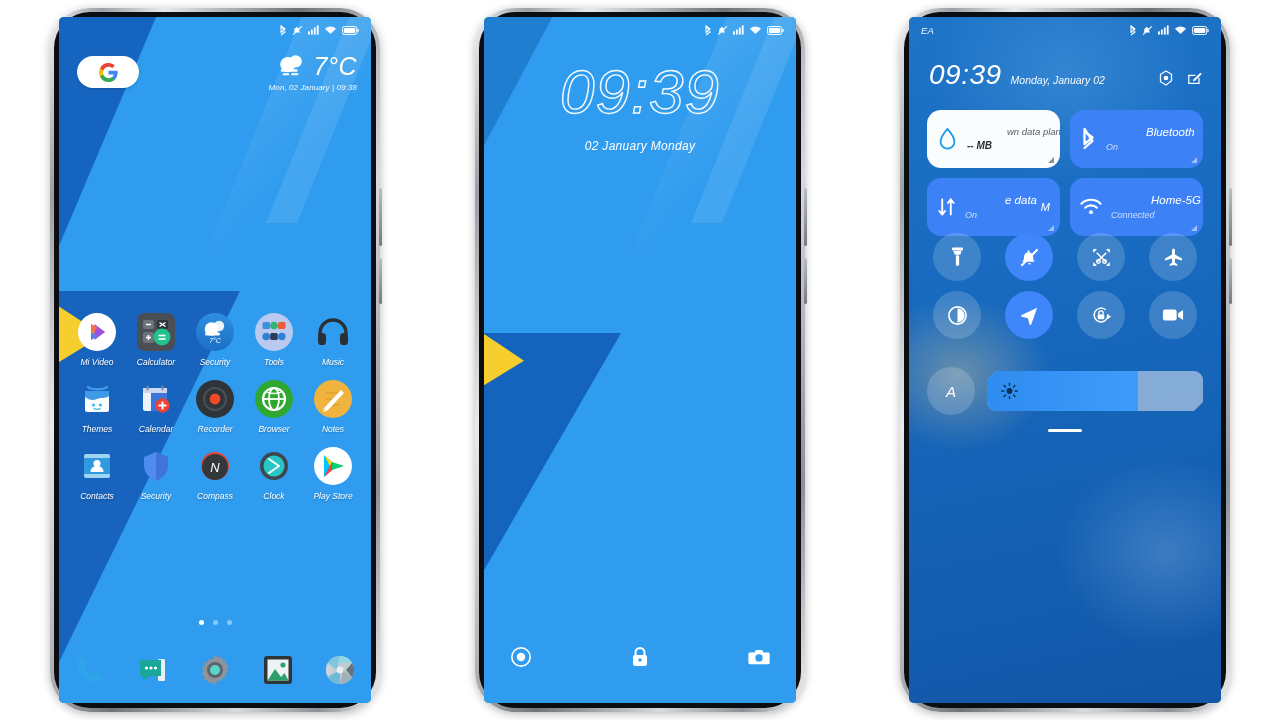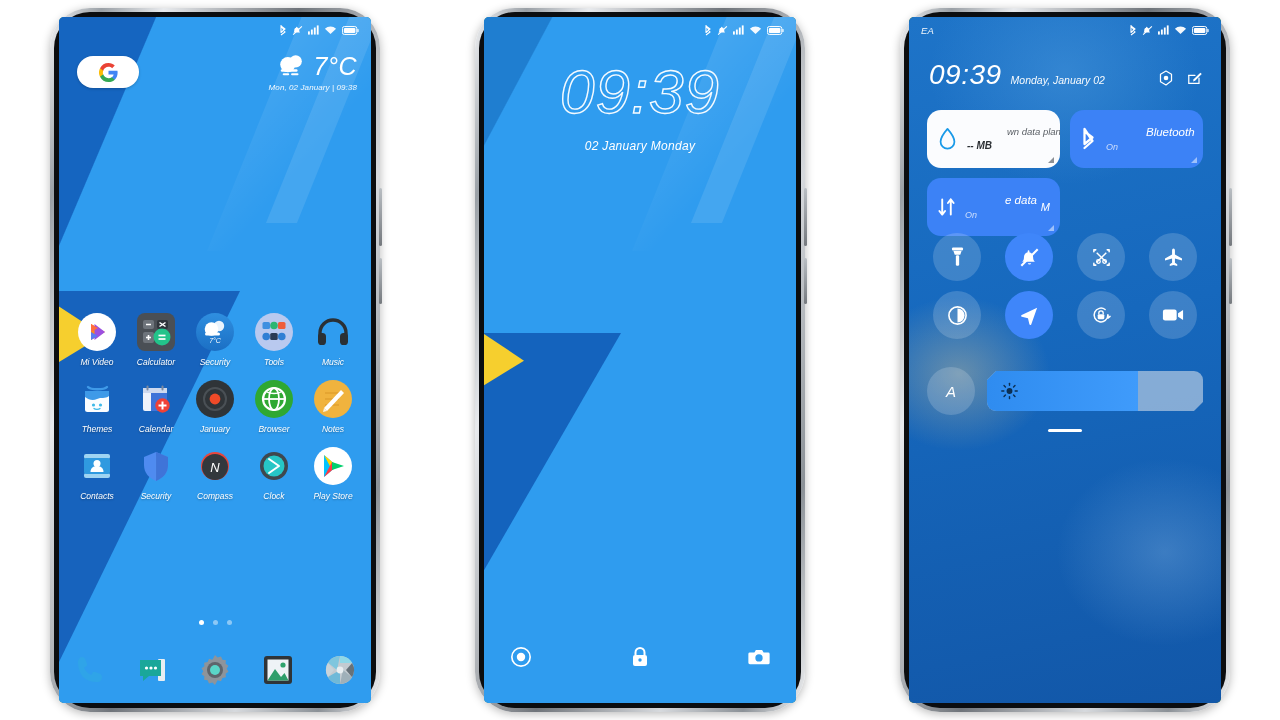--- a/index.html
+++ b/index.html
@@ -371,21 +371,21 @@
 
           <div class="app">
             <div class="ic">
               <div class="circ" style="background:#2f3438;position:relative;">
                 <svg width="38" height="38" viewBox="0 0 38 38" style="position:absolute;inset:0;">
                   <circle cx="19" cy="19" r="11" fill="none" stroke="#4a5055" stroke-width="2"></circle>
                   <circle cx="19" cy="19" r="5.4" fill="#ef4a28"></circle>
                 </svg>
               </div>
             </div>
-            <div class="nm">January</div>
+            <div class="nm">Recorder</div>
           </div>
 
           <div class="app">
             <div class="ic">
               <div class="circ" style="background:#2fa832;position:relative;">
                 <svg width="38" height="38" viewBox="0 0 38 38" style="position:absolute;inset:0;">
                   <circle cx="19" cy="19" r="11" fill="none" stroke="#fff" stroke-width="2.2"></circle>
                   <ellipse cx="19" cy="19" rx="5" ry="11" fill="none" stroke="#fff" stroke-width="1.8"></ellipse>
                   <line x1="8" y1="19" x2="30" y2="19" stroke="#fff" stroke-width="1.8"></line>
                   <path d="M12 12c3 2 11 2 14 0" fill="none" stroke="#fff" stroke-width="1.4"></path>
@@ -678,20 +678,32 @@
             <path d="M14.5 19V3M14.5 3 L11.5 6.8M14.5 3 L17.5 6.8" fill="none" stroke="#fff" stroke-width="2" stroke-linecap="round" stroke-linejoin="round"></path>
           </svg>
           <div class="t-txt">
             <div class="t1">e data</div>
             <div class="t2">On</div>
           </div>
           <div class="t-extra">M</div>
           <div class="corner"></div>
         </div>
 
+        <div class="tile on">
+          <svg width="22" height="18" viewBox="0 0 24 18">
+            <path d="M1.5 5.5a15 15 0 0 1 21 0" fill="none" stroke="#fff" stroke-width="2.2" stroke-linecap="round"></path>
+            <path d="M5.5 9.8a9.5 9.5 0 0 1 13 0" fill="none" stroke="#fff" stroke-width="2.2" stroke-linecap="round"></path>
+            <circle cx="12" cy="14.6" r="2.1" fill="#fff"></circle>
+          </svg>
+          <div class="t-txt">
+            <div class="t1">Home-5G</div>
+            <div class="t2">Connected</div>
+          </div>
+          <div class="corner"></div>
+        </div>
       </div>
 
       <div class="cc-toggles">
         <div class="tg">
           <svg width="15" height="22" viewBox="0 0 16 24">
             <rect x="2" y="1.5" width="12" height="3.4" rx="1.2" fill="#fff"></rect>
             <path d="M3.6 5.5h8.8l-1.4 4H5z" fill="#fff"></path>
             <rect x="6.2" y="10" width="3.6" height="11.5" rx="1.4" fill="#fff"></rect>
           </svg>
         </div>

